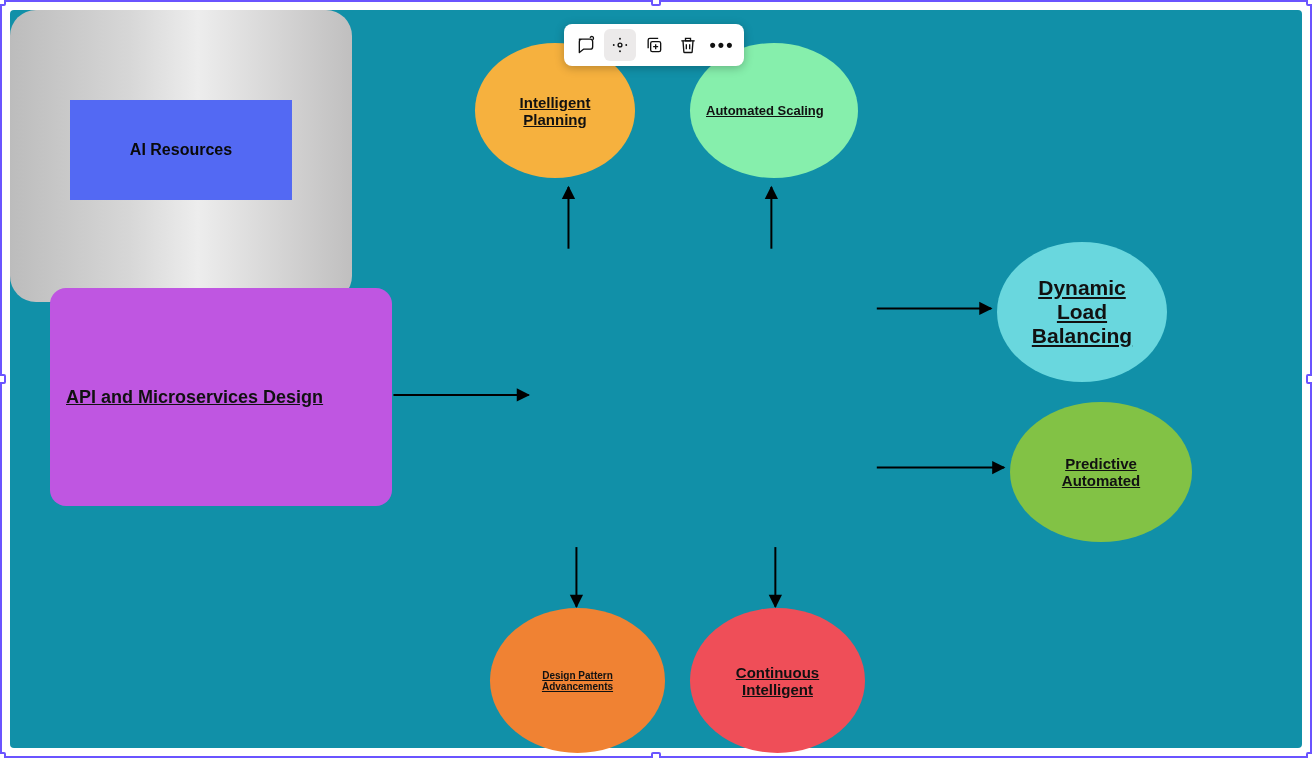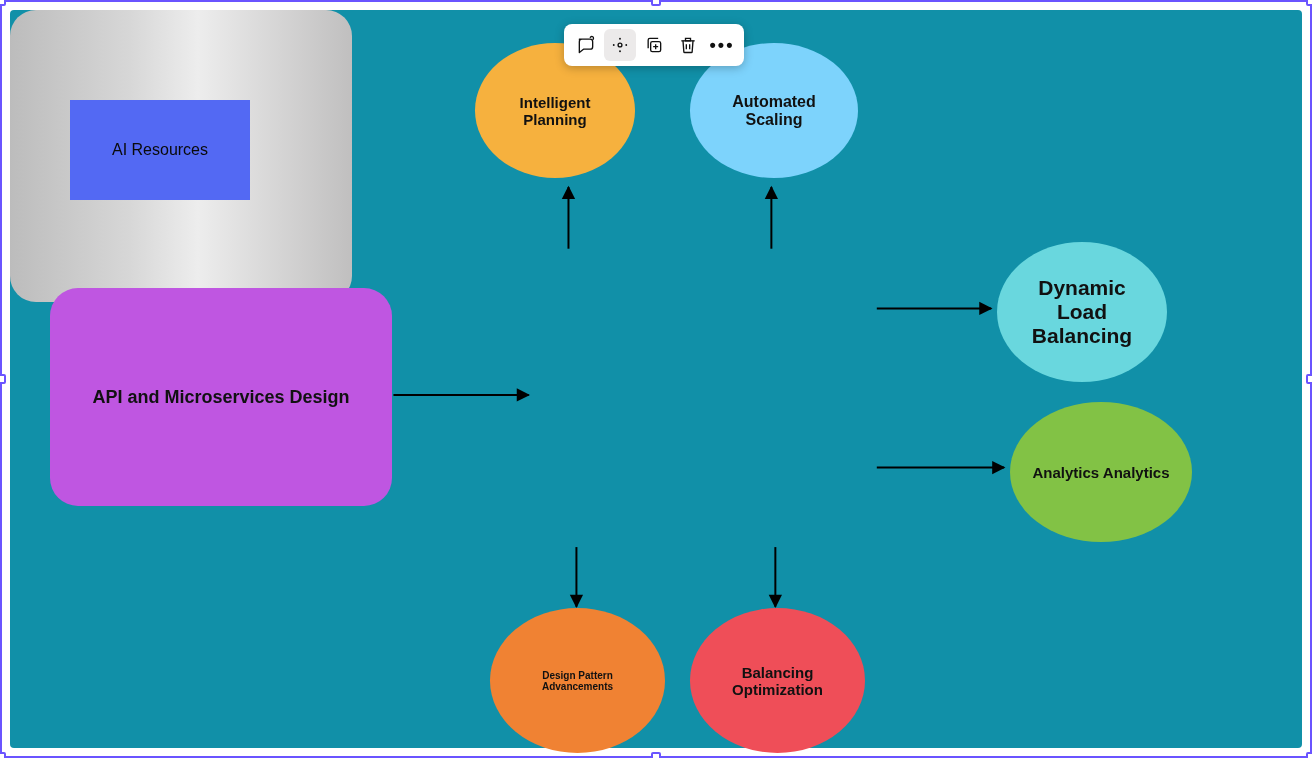--- a/index.html
+++ b/index.html
@@ -25,28 +25,28 @@
   .connections {
     position: absolute;
     left: 0; top: 0;
     width: 100%; height: 100%;
     pointer-events: none;
   }
   .node {
     position: absolute;
     display: flex;
     align-items: center;
-    justify-content: center;
     text-align: center;
     font-weight: 700;
     color: #111;
     padding: 8px 16px;
+    text-decoration: underline;
   }
   .rounded-rect {
-    border-radius: 28px;
+    border-radius: 16px;
   }
   .ellipse {
     border-radius: 50%;
   }
 
   
   .input-box {
     left: 40px; top: 278px;
     width: 342px; height: 218px;
     background: #bf56e1;
@@ -67,42 +67,42 @@
     top: 30px;
     left: 0; right: 0;
     text-align: center;
     font-size: 20px;
     font-weight: 700;
     color: #111;
   }
   .inner-box {
     position: absolute;
     left: 60px; top: 90px;
-    width: 180px; height: 100px;
+    width: 222px; height: 100px;
     background: #5369f3;
     display: flex;
     align-items: center;
     justify-content: center;
     font-size: 16px;
-    font-weight: 400;
+    font-weight: 700;
     color: #0a0a0a;
   }
 
   
   .intelligent-planning {
     left: 465px; top: 33px;
     width: 160px; height: 135px;
     background: #f6b13e;
     font-size: 15px;
   }
   .automated-scaling {
     left: 680px; top: 33px;
     width: 168px; height: 135px;
-    background: #7dd3fc;
-    font-size: 16px;
+    background: #86efac;
+    font-size: 13px;
   }
 
   
   .dynamic-load {
     left: 987px; top: 232px;
     width: 170px; height: 140px;
     background: #69d7de;
     font-size: 21px;
   }
   .predictive-analytics {
@@ -224,28 +224,28 @@
       <span>Intelligent Planning</span>
     </div>
     <div class="node ellipse automated-scaling">
       <span>Automated Scaling</span>
     </div>
 
     <div class="node ellipse dynamic-load">
       <span>Dynamic Load Balancing</span>
     </div>
     <div class="node ellipse predictive-analytics">
-      <span>Analytics Analytics</span>
+      <span>Predictive Automated</span>
     </div>
 
     <div class="node ellipse design-pattern">
       <span>Design Pattern Advancements</span>
     </div>
     <div class="node ellipse continuous-opt">
-      <span>Balancing Optimization</span>
+      <span>Continuous Intelligent</span>
     </div>
 
   </div>
 
   <div class="toolbar">
     <div class="tbtn" title="Comment">
       <svg viewBox="0 0 24 24">
         <path d="M4 5h13a3 3 0 0 1 3 3v6a3 3 0 0 1-3 3H9l-5 4v-4a3 3 0 0 1 0 0V8a3 3 0 0 1 3-3z" stroke-linejoin="round"></path>
         <path d="M17 3.5a2 2 0 1 1 3 2"></path>
       </svg>

